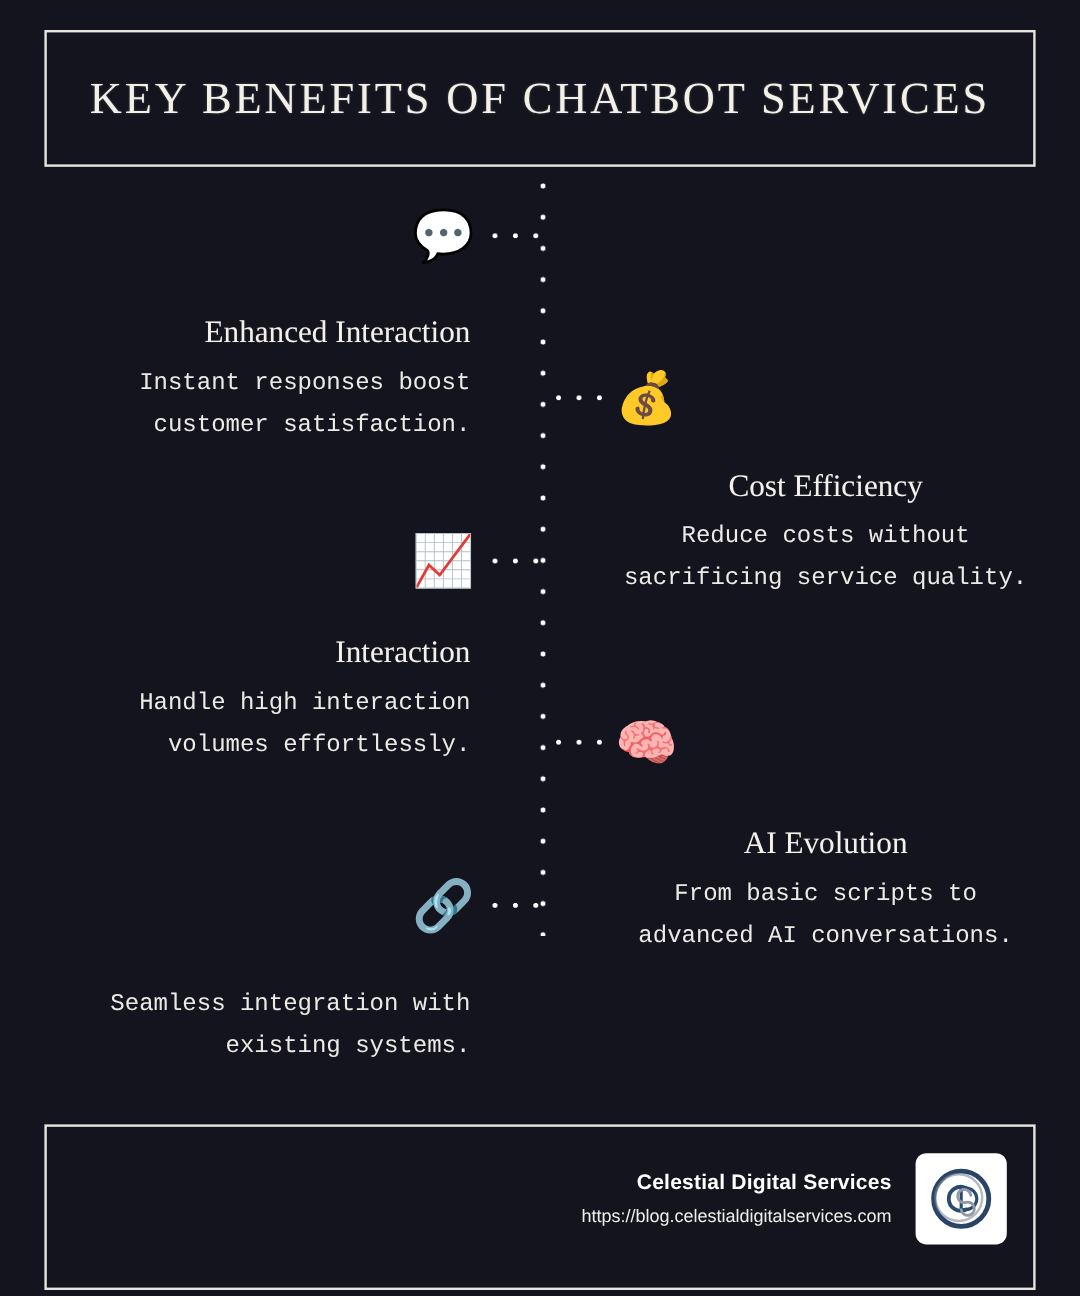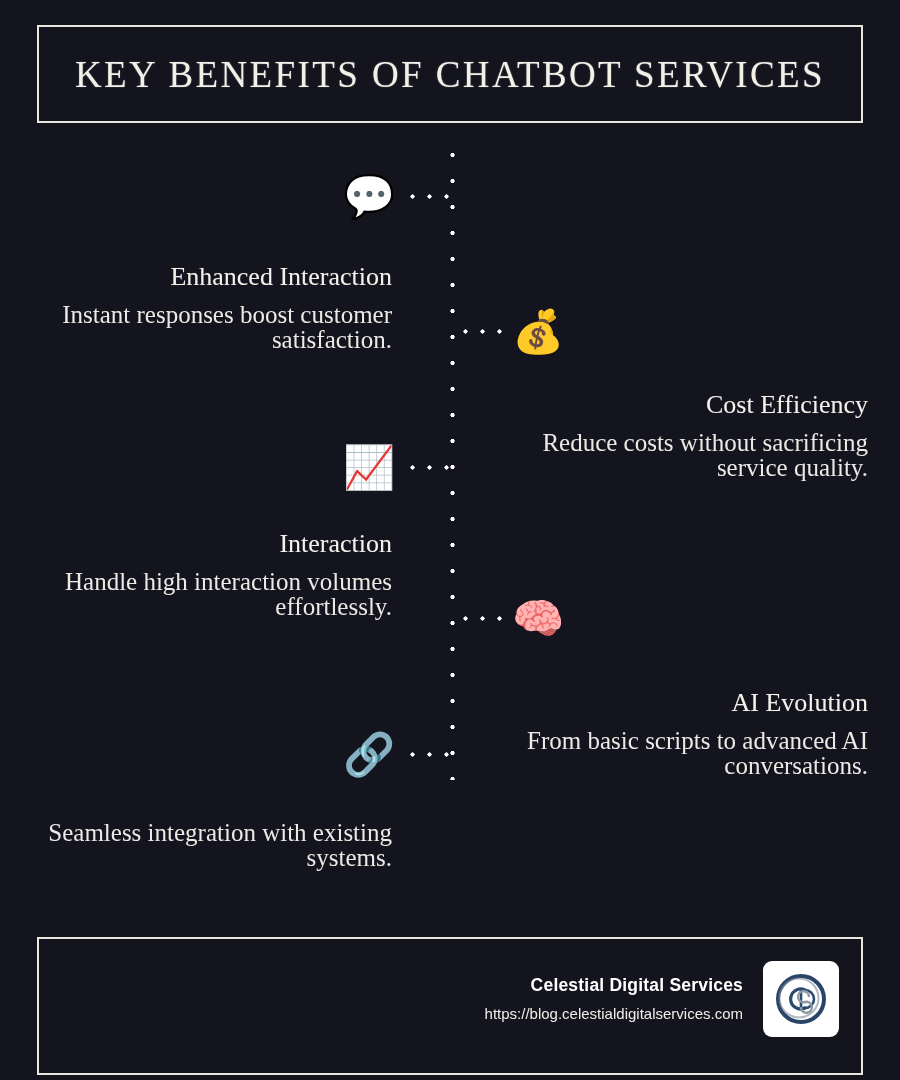--- a/index.html
+++ b/index.html
@@ -15,21 +15,21 @@
     position:relative;
     overflow:hidden;
   }
 
   
   .title-box {
     position:absolute;
     left:37px;
     top:25px;
     width:826px;
-    height:98px;
+    height:114px;
     border:2px solid #e9e6de;
     display:flex;
     align-items:center;
     justify-content:center;
   }
   .title-text {
     font-family:"Liberation Serif", serif;
     font-size:37px;
     letter-spacing:2.4px;
     color:#f3f0e8;
@@ -73,33 +73,33 @@
     height:7px;
     background-image:radial-gradient(circle, #ffffff 1.9px, rgba(0,0,0,0) 2.3px);
     background-size:17px 7px;
     background-repeat:repeat-x;
     background-position:left center;
   }
 
   
   .txt { position:absolute; width:360px; }
   .txt.right-al { text-align:right; }
-  .txt.left-al  { text-align:right;  }
+  .txt.left-al  { text-align:center;  }
 
   .node-title {
     font-family:"Liberation Serif", serif;
     font-size:26px;
     color:#f4f1ea;
     margin-bottom:10px;
     text-shadow:0 0 1px rgba(255,255,255,.2);
   }
   .node-desc {
-    font-family:Liberation Serif, serif;
-    font-size:25px;
-    line-height:25px;
+    font-family:Liberation Mono, monospace;
+    font-size:20px;
+    line-height:35px;
     color:#eceae5;
     font-weight:400;
   }
 
   
   .footer-box {
     position:absolute;
     left:37px;
     top:937px;
     width:826px;

